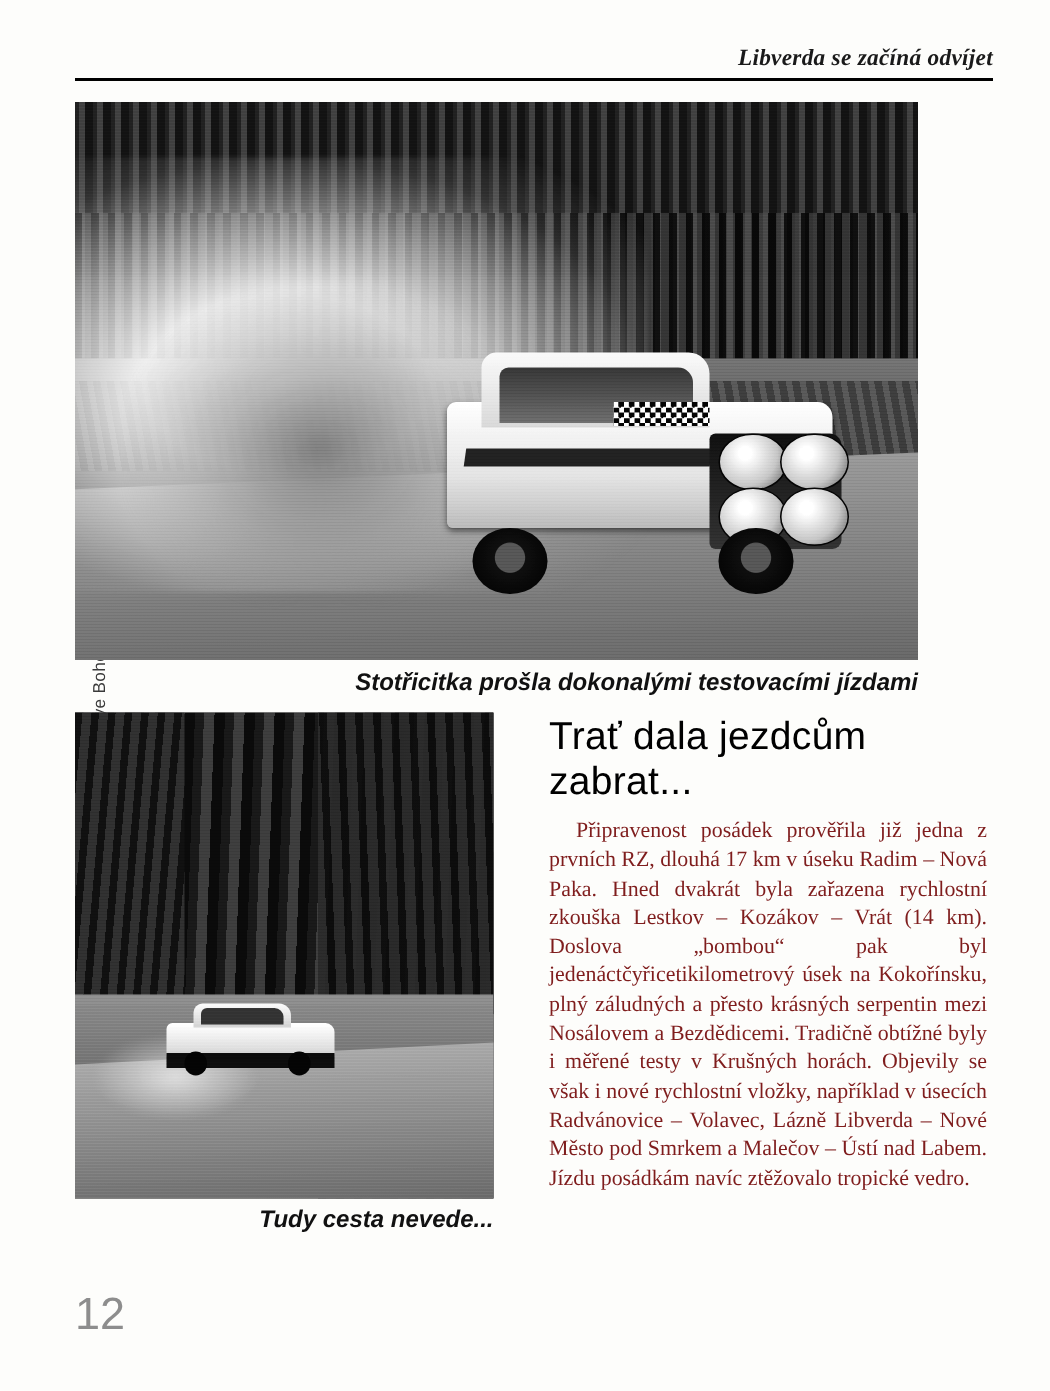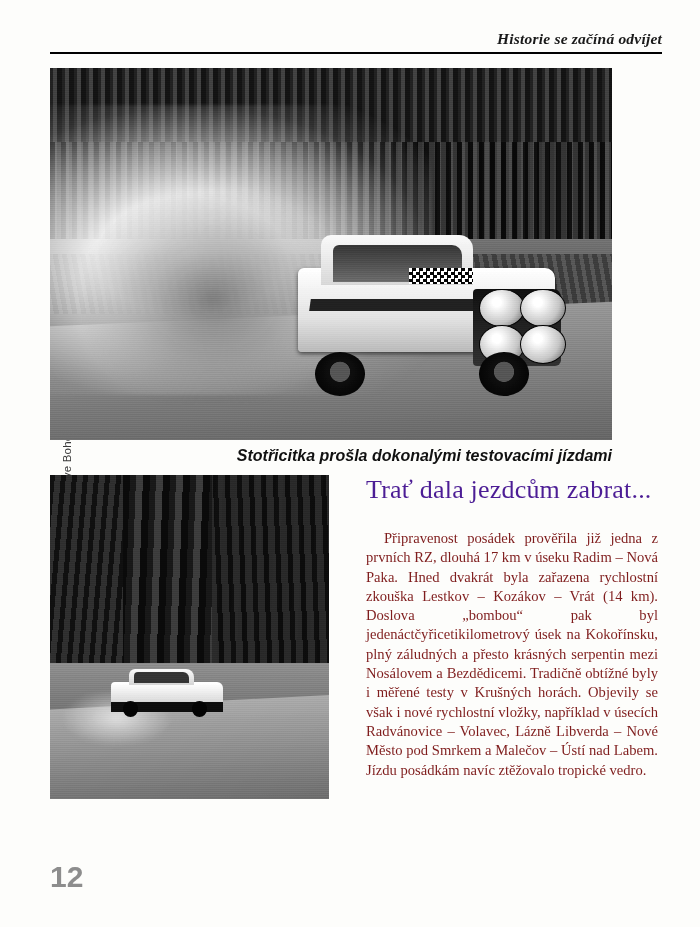--- a/index.html
+++ b/index.html
@@ -110,26 +110,26 @@
   }
 
   
   .col-right {
     position: absolute;
     left: 366px;
     top: 475px;
     width: 292px;
   }
   .section-title {
-    font-family: Liberation Serif, serif;
+    font-family: Liberation Sans, sans-serif;
     font-weight: normal;
     font-size: 26px;
     line-height: 30px;
-    color: #4c1d95;
-    margin: 0 0 24px 0;
+    color: #000000;
+    margin: 0 0 10px 0;
     letter-spacing: 0.2px;
   }
   .body-par {
     font-family: "Liberation Serif", serif;
     font-size: 14.6px;
     line-height: 19.3px;
     text-align: justify;
     text-indent: 18px;
     margin: 0 0 0 0;
     color: #7f1d1d;
@@ -139,21 +139,21 @@
     margin-top: 2px;
   }
 
   
   .folio {
     position: absolute;
     left: 50px;
     top: 860px;
     font-family: "Liberation Sans", sans-serif;
     font-size: 30px;
-    font-weight: bold;
+    font-weight: normal;
     color: #8d8d8d;
   }
 
   
   .ph-sky {
     position: absolute;
     left: 0; top: 0; width: 100%; height: 100%;
   }
 
   
@@ -321,21 +321,21 @@
 </head>
 <body>
 
 <div class="page">
 
   <div class="side-rail">
     <div class="side-rail-text">Rallye Bohemia • Rallye Bohemia • Rallye Bohemia • Rallye Bohemia • Rallye Bohemia • Rallye Bohemia</div>
   </div>
 
   <div class="header">
-    <div class="header-title">Historie se začíná odvíjet</div>
+    <div class="header-title">Libverda se začíná odvíjet</div>
     <div class="header-rule"></div>
   </div>
 
   <div class="photo-top photo-bw">
     <div class="ph-sky">
       <div class="t-forest"></div>
       <div class="t-forest2"></div>
       <div class="t-ground"></div>
       <div class="t-verge"></div>
       <div class="t-road"></div>
@@ -373,20 +373,21 @@
         <div class="b-car-body"></div>
         <div class="b-car-roof"></div>
         <div class="b-car-glass"></div>
         <div class="b-car-dark"></div>
         <div class="b-wheel w1"></div>
         <div class="b-wheel w2"></div>
       </div>
     </div>
     <div class="photo-grain"></div>
   </div>
+  <div class="caption caption-bottom">Tudy cesta nevede...</div>
 
   <div class="col-right">
     <h2 class="section-title">Trať dala jezdcům zabrat...</h2>
     <p class="body-par">Připravenost posádek prověřila již jedna z prvních RZ, dlouhá 17 km v úseku Radim – Nová Paka. Hned dvakrát byla zařazena rychlostní zkouška Lestkov – Kozákov – Vrát (14 km). Doslova „bombou“ pak byl jedenáctčyřicetikilometrový úsek na Kokořínsku, plný záludných a přesto krásných serpentin mezi Nosálovem a Bezdědicemi. Tradičně obtížné byly i měřené testy v Krušných horách. Objevily se však i nové rychlostní vložky, například v úsecích Radvánovice – Volavec, Lázně Libverda – Nové Město pod Smrkem a Malečov – Ústí nad Labem. Jízdu posádkám navíc ztěžovalo tropické vedro.</p>
   </div>
 
   <div class="folio">12</div>
 
 </div>
 

